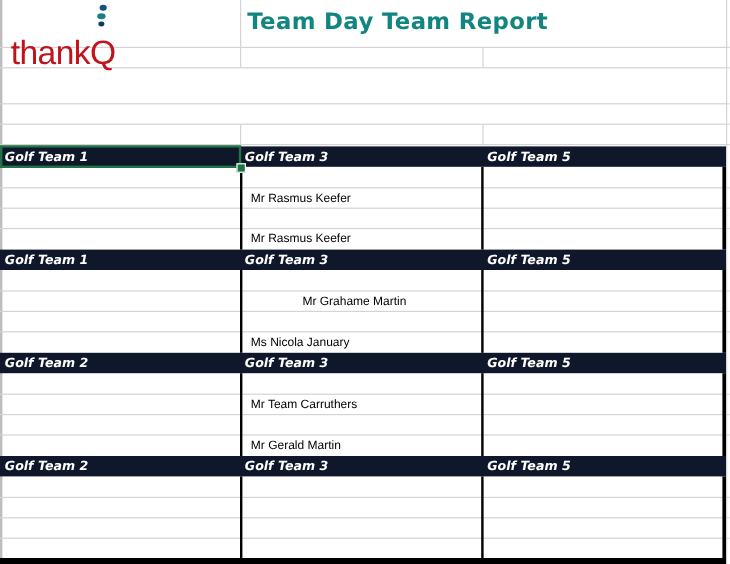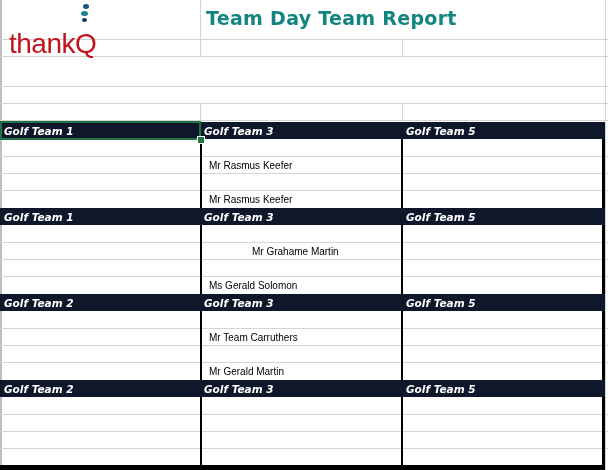--- a/index.html
+++ b/index.html
@@ -65,21 +65,21 @@
 
   <div class="hdr" style="top:208px;">
     <div class="hdr-cell" style="left:0;width:200px;">Golf Team 1</div>
     <div class="hdr-cell" style="left:200px;width:202px;">Golf Team 3</div>
     <div class="hdr-cell" style="left:402px;width:203px;">Golf Team 5</div>
   </div>
   <div class="gl-h" style="left:0;top:242px;width:608px;"></div>
   <div class="gl-h" style="left:0;top:259px;width:608px;"></div>
   <div class="gl-h" style="left:0;top:276px;width:608px;"></div>
   <div class="name" style="left:209px;top:246px;margin-left:43px;">Mr Grahame Martin</div>
-  <div class="name" style="left:209px;top:280px;">Ms Gerald Solomon</div>
+  <div class="name" style="left:209px;top:280px;">Ms Nicola January</div>
 
   <div class="hdr" style="top:294px;">
     <div class="hdr-cell" style="left:0;width:200px;">Golf Team 2</div>
     <div class="hdr-cell" style="left:200px;width:202px;">Golf Team 3</div>
     <div class="hdr-cell" style="left:402px;width:203px;">Golf Team 5</div>
   </div>
   <div class="gl-h" style="left:0;top:328px;width:608px;"></div>
   <div class="gl-h" style="left:0;top:345px;width:608px;"></div>
   <div class="gl-h" style="left:0;top:362px;width:608px;"></div>
   <div class="name" style="left:209px;top:332px;">Mr Team Carruthers</div>

